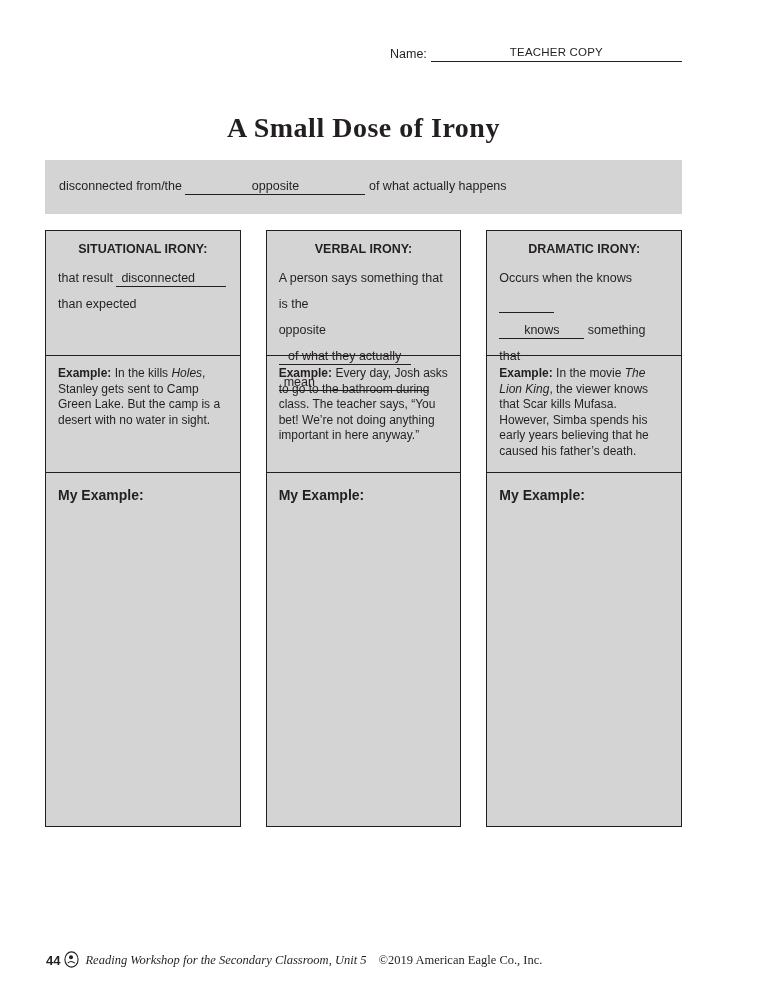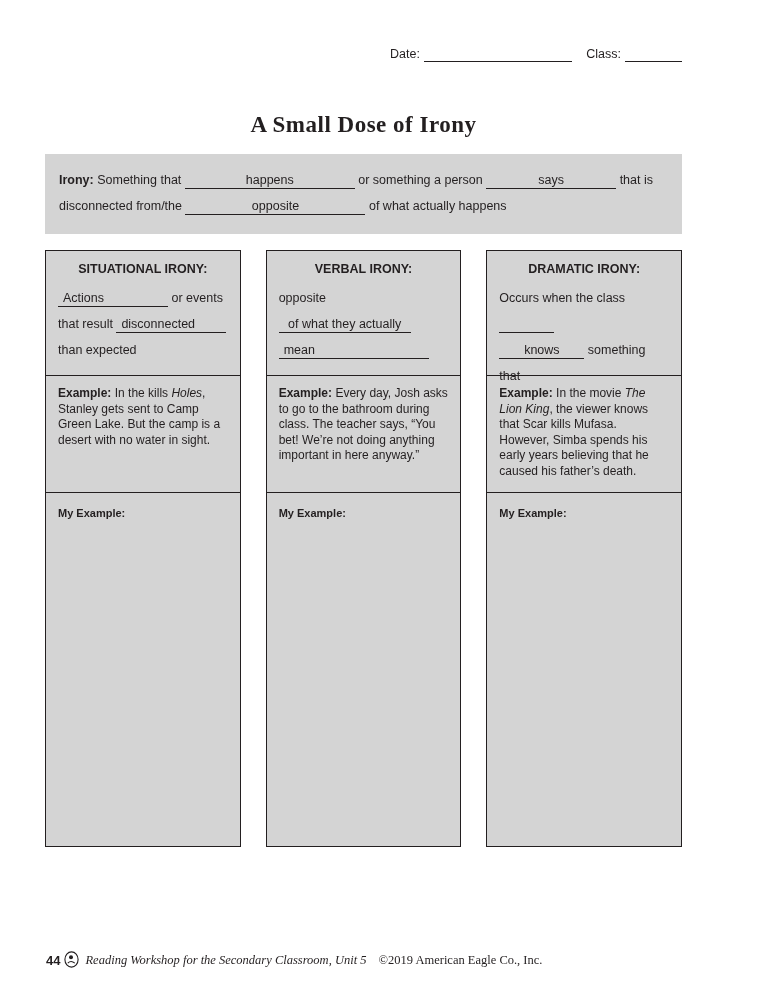--- a/index.html
+++ b/index.html
@@ -18,21 +18,21 @@
   .rule { flex:1; border-bottom:1px solid #231f20; height:16px; }
   .rule-val { text-align:center; font-size:11.5px; letter-spacing:0.2px; }
   .rule-class { flex:0 0 57px; }
   .hdr-gap { width:14px; }
   
   .content { position:absolute; left:45px; top:112px; width:637px; }
   .title {
     text-align:center;
     font-family:"Liberation Serif", serif;
     font-weight:bold;
-    font-size:23px;
+    font-size:28px;
     letter-spacing:0.5px;
     margin-bottom:16px;
   }
   .directions { font-size:12.5px; line-height:1.55; margin-bottom:22px; }
   .directions b { font-weight:bold; }
   
   .defbox {
     background:#d4d4d4;
     padding:13px 14px 15px 14px;
     font-size:12.5px;
@@ -65,80 +65,65 @@
   .col-def { line-height:26px; }
   .col-ex {
     height:118px;
     border-top:1px solid #231f20;
     border-bottom:1px solid #231f20;
     padding:10px 12px;
     font-size:12px;
     line-height:15.5px;
   }
   .col-ex b { font-weight:bold; }
-  .col-my { flex:1; padding:14px 12px; font-size:11px; }
+  .col-my { flex:1; padding:14px 12px; font-size:14px; }
   .col-my b { font-weight:bold; }
   
   .footer {
     position:absolute; left:46px; top:951px;
     display:flex; align-items:flex-end;
     font-size:12.5px;
   }
   .pg-num { font-weight:bold; font-size:13px; margin-right:4px; }
   .logo { margin-right:6px; display:inline-flex; }
   .book { font-family:"Liberation Serif", serif; font-style:italic; }
   .copy { font-family:"Liberation Serif", serif; margin-left:12px; }
 </style>
 </head>
 <body>
 
 <div class="page">
 
   <div class="hdr">
     <div class="hdr-row">
-      <span class="hdr-label">Date:</span>
-      <span class="rule"></span>
-      <span class="hdr-gap"></span>
-      <span class="hdr-label">Class:</span>
-      <span class="rule rule-class"></span>
+      <span class="hdr-label">Name:</span>
+      <span class="rule rule-val">TEACHER COPY</span>
     </div>
   </div>
 
   <div class="content">
 
     <div class="title">A Small Dose of Irony</div>
 
 
     <div class="defbox">
-      <div>
-        <b>Irony:</b>
-        <span>Something that</span>
-        <span class="blank bw-170">happens</span>
-        <span>or something a person</span>
-        <span class="blank bw-130">says</span>
-        <span>that is</span>
-      </div>
       <div>
         <span>disconnected from/the</span>
         <span class="blank bw-180">opposite</span>
         <span>of what actually happens</span>
       </div>
     </div>
 
     <div class="cols">
 
       <div class="col">
         <div class="col-head">
           <div class="col-title">SITUATIONAL IRONY:</div>
           <div class="col-def">
             <div>
-              <span class="blank left bw-110">Actions</span>
-              <span>or events</span>
-            </div>
-            <div>
               <span>that result</span>
               <span class="blank left bw-110">disconnected</span>
             </div>
             <div>
               <span>than expected</span>
             </div>
           </div>
         </div>
         <div class="col-ex">
           <b>Example:</b>
@@ -147,20 +132,23 @@
         <div class="col-my">
           <b>My Example:</b>
         </div>
       </div>
 
       <div class="col">
         <div class="col-head">
           <div class="col-title">VERBAL IRONY:</div>
           <div class="col-def">
             <div>
+              <span>A person says something that is the</span>
+            </div>
+            <div>
               <span>opposite</span>
               <span class="blank bw-132">of what they actually</span>
             </div>
             <div>
               <span class="blank left bw-150">mean</span>
             </div>
           </div>
         </div>
         <div class="col-ex">
           <b>Example:</b>
@@ -169,21 +157,21 @@
         <div class="col-my">
           <b>My Example:</b>
         </div>
       </div>
 
       <div class="col">
         <div class="col-head">
           <div class="col-title">DRAMATIC IRONY:</div>
           <div class="col-def">
             <div>
-              <span>Occurs when the class</span>
+              <span>Occurs when the knows</span>
               <span class="blank bw-55">&nbsp;</span>
             </div>
             <div>
               <span class="blank bw-85">knows</span>
               <span>something that</span>
             </div>
           </div>
         </div>
         <div class="col-ex">
           <b>Example:</b>

